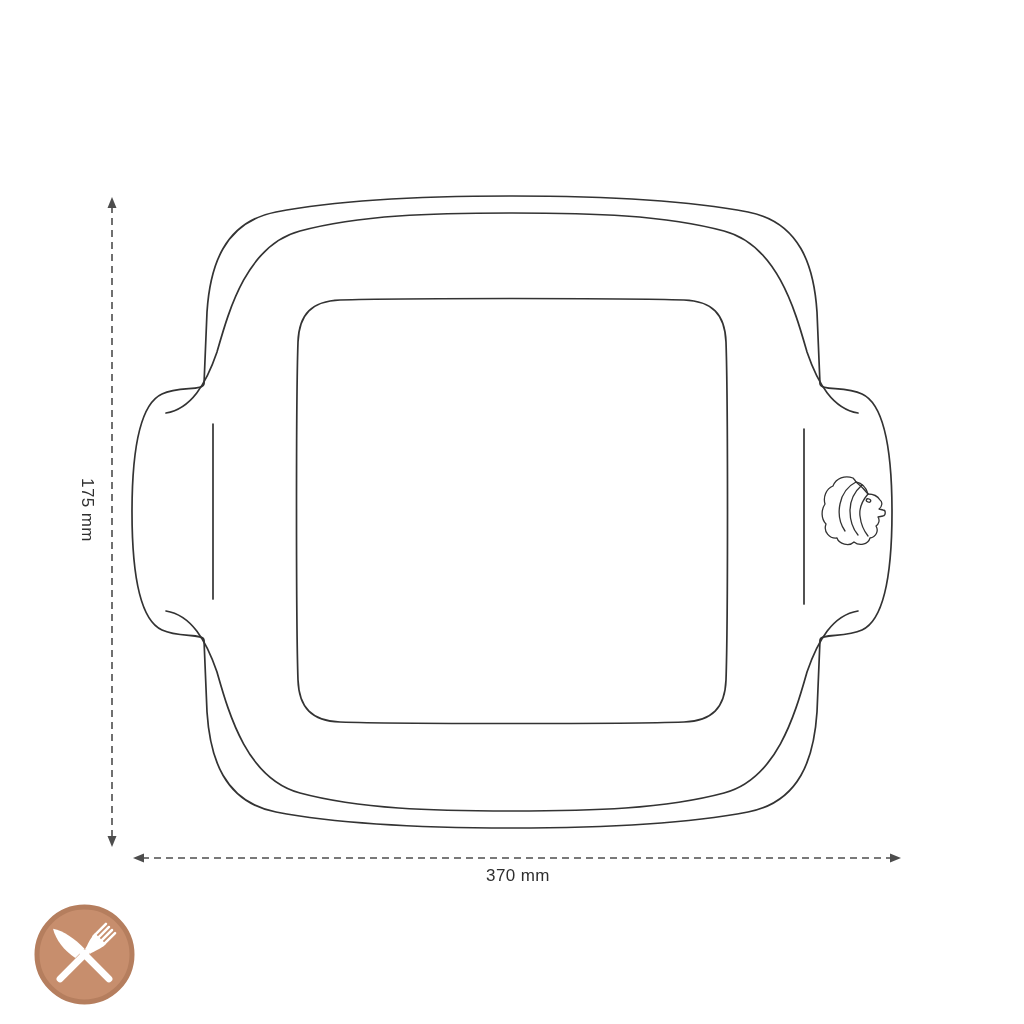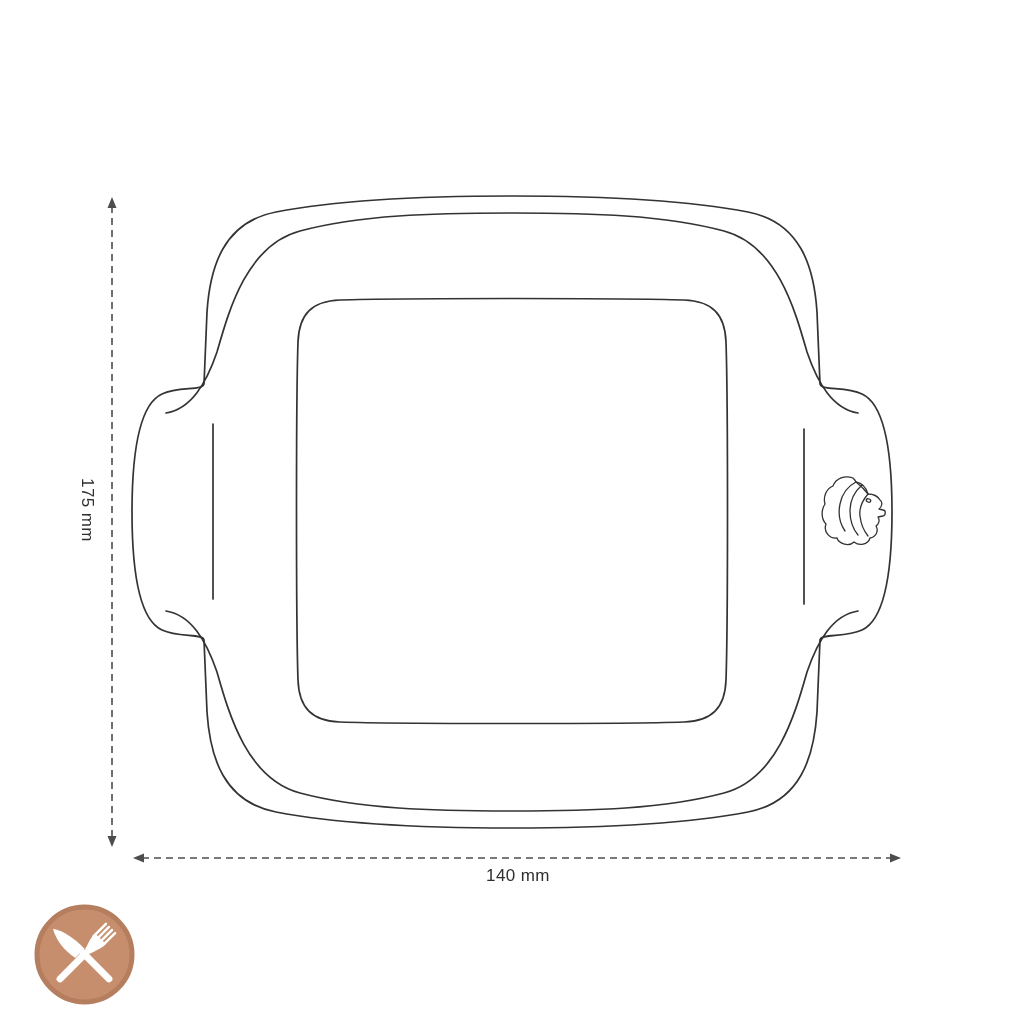--- a/index.html
+++ b/index.html
@@ -143,21 +143,21 @@
       <g stroke="none" fill="#4d4d4d">
         <path d="M 112 197 L 107.5 208 L 116.5 208 Z"></path>
         <path d="M 112 847 L 107.5 836 L 116.5 836 Z"></path>
         <path d="M 133 858 L 144 853.5 L 144 862.5 Z"></path>
         <path d="M 901 858 L 890 853.5 L 890 862.5 Z"></path>
       </g>
     </g>
   </svg>
 
   <div class="dim-label vertical">175 mm</div>
-  <div class="dim-label horizontal">140 mm</div>
+  <div class="dim-label horizontal">370 mm</div>
 
   <svg class="badge" viewBox="0 0 101 101" aria-hidden="true">
     <circle cx="50.5" cy="50.5" r="47.5" stroke-width="5" fill="#c78e6d" stroke="#b57e5e"></circle>
     <g transform="rotate(-45 50.5 50.5)" stroke="none" fill="#ffffff">
       <path d="M 46.5 10 C 40.5 20, 39 33, 41.5 46.5 L 54.5 46.5 C 55 32, 52.5 19, 46.5 10 Z"></path>
       <rect x="47" y="45" width="7" height="43.5" rx="3.5"></rect>
     </g>
     <g transform="rotate(45 50.5 50.5)" stroke="none" fill="#ffffff">
       <rect x="42.8" y="12.5" width="2.5" height="20" rx="1.2"></rect>
       <rect x="47.1" y="12.5" width="2.5" height="20" rx="1.2"></rect>

